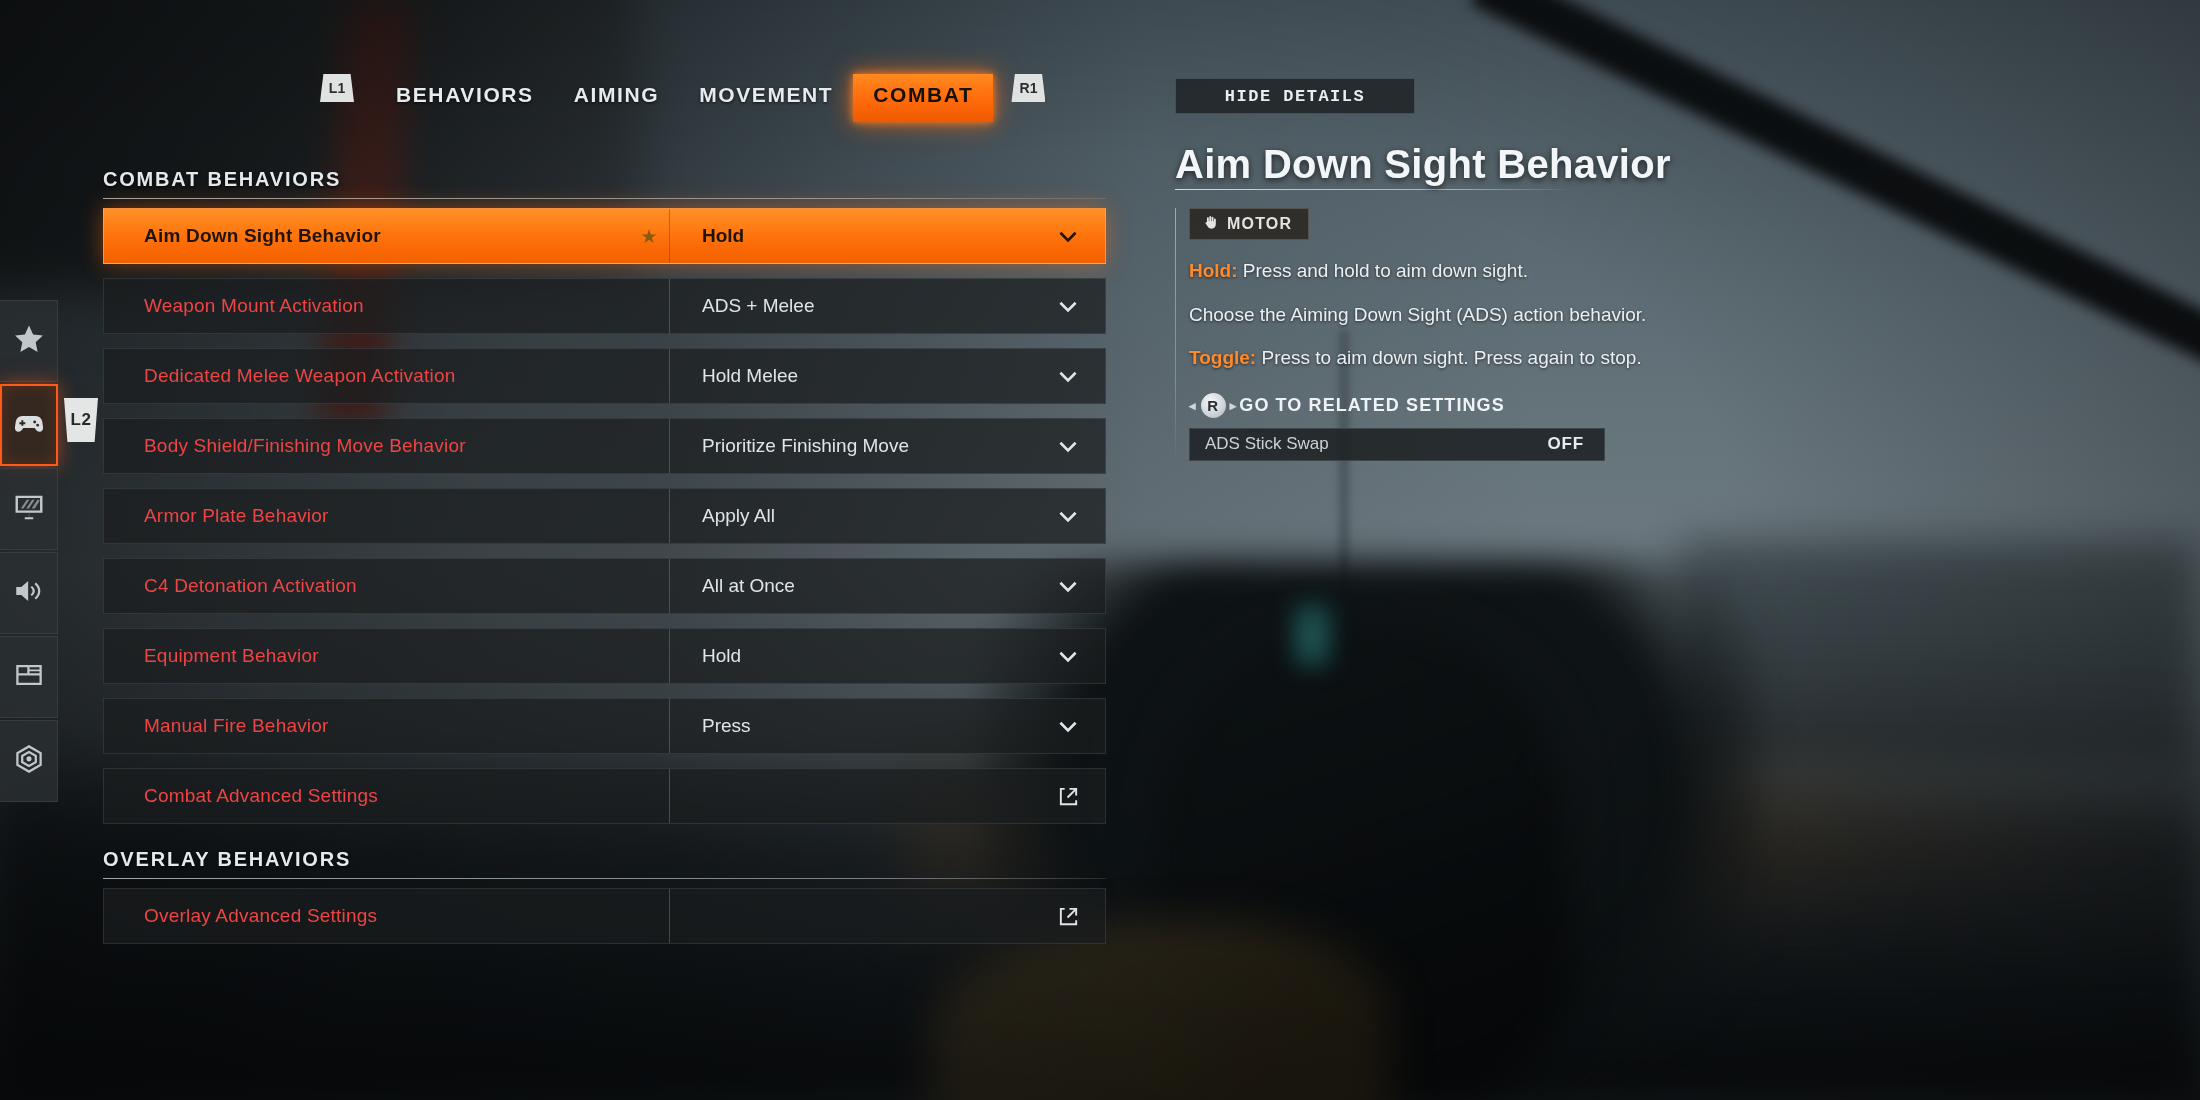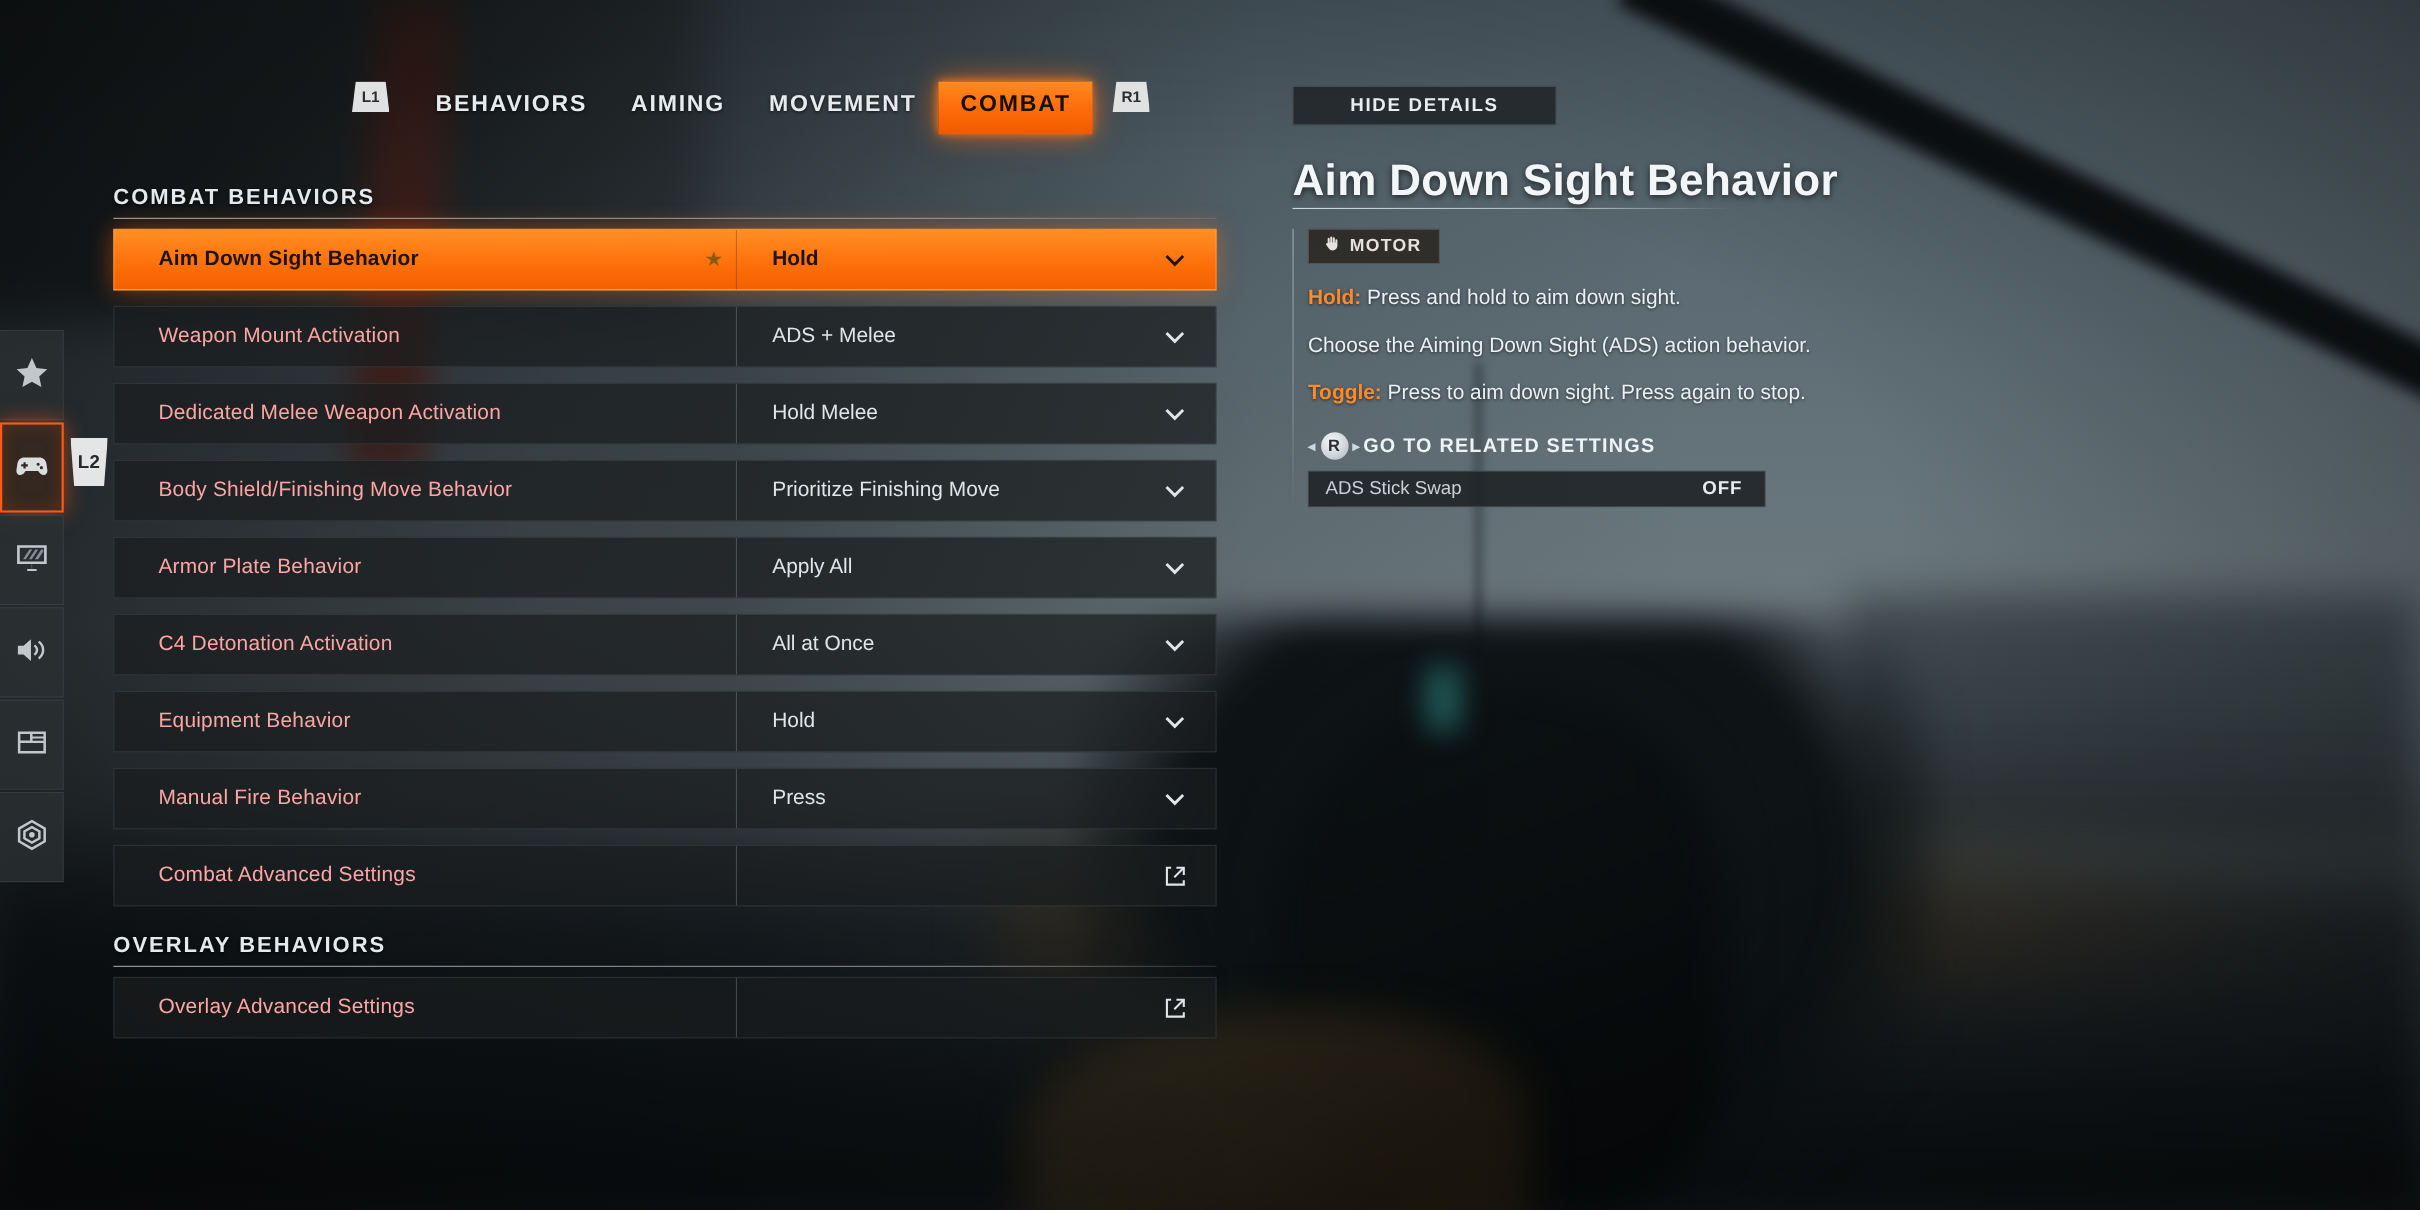--- a/index.html
+++ b/index.html
@@ -201,21 +201,21 @@
     align-items: center;
     background: rgba(26,29,31,0.72);
     border: 1px solid rgba(150,160,166,0.17);
     margin-bottom: 14px;
     cursor: pointer;
   }
   .row .label {
     flex: 0 0 525px;
     padding-left: 40px;
     font-size: 19px;
-    color: #fca5a5;
+    color: #ef4444;
     letter-spacing: .2px;
     white-space: nowrap;
   }
   .row .fav {
     flex: 0 0 40px;
     text-align: center;
     font-size: 19px;
     color: rgba(255,255,255,0);
   }
   .row .divider {
@@ -257,20 +257,21 @@
     width: 640px;
   }
   #hide-details-btn {
     width: 240px; height: 36px;
     background: rgba(32,37,40,0.88);
     border: 1px solid rgba(150,162,168,0.30);
     display: flex; align-items: center; justify-content: center;
     font-size: 17px; font-weight: bold; letter-spacing: 1.5px;
     color: #e8eef0;
     cursor: pointer;
+    font-family: Liberation Mono, monospace;
   }
   #details-title {
     margin-top: 28px;
     font-size: 40px;
     font-weight: bold;
     color: #f2f6f8;
     letter-spacing: .3px;
     text-shadow: 0 2px 6px rgba(0,0,0,.65);
   }
   #details-underline {

